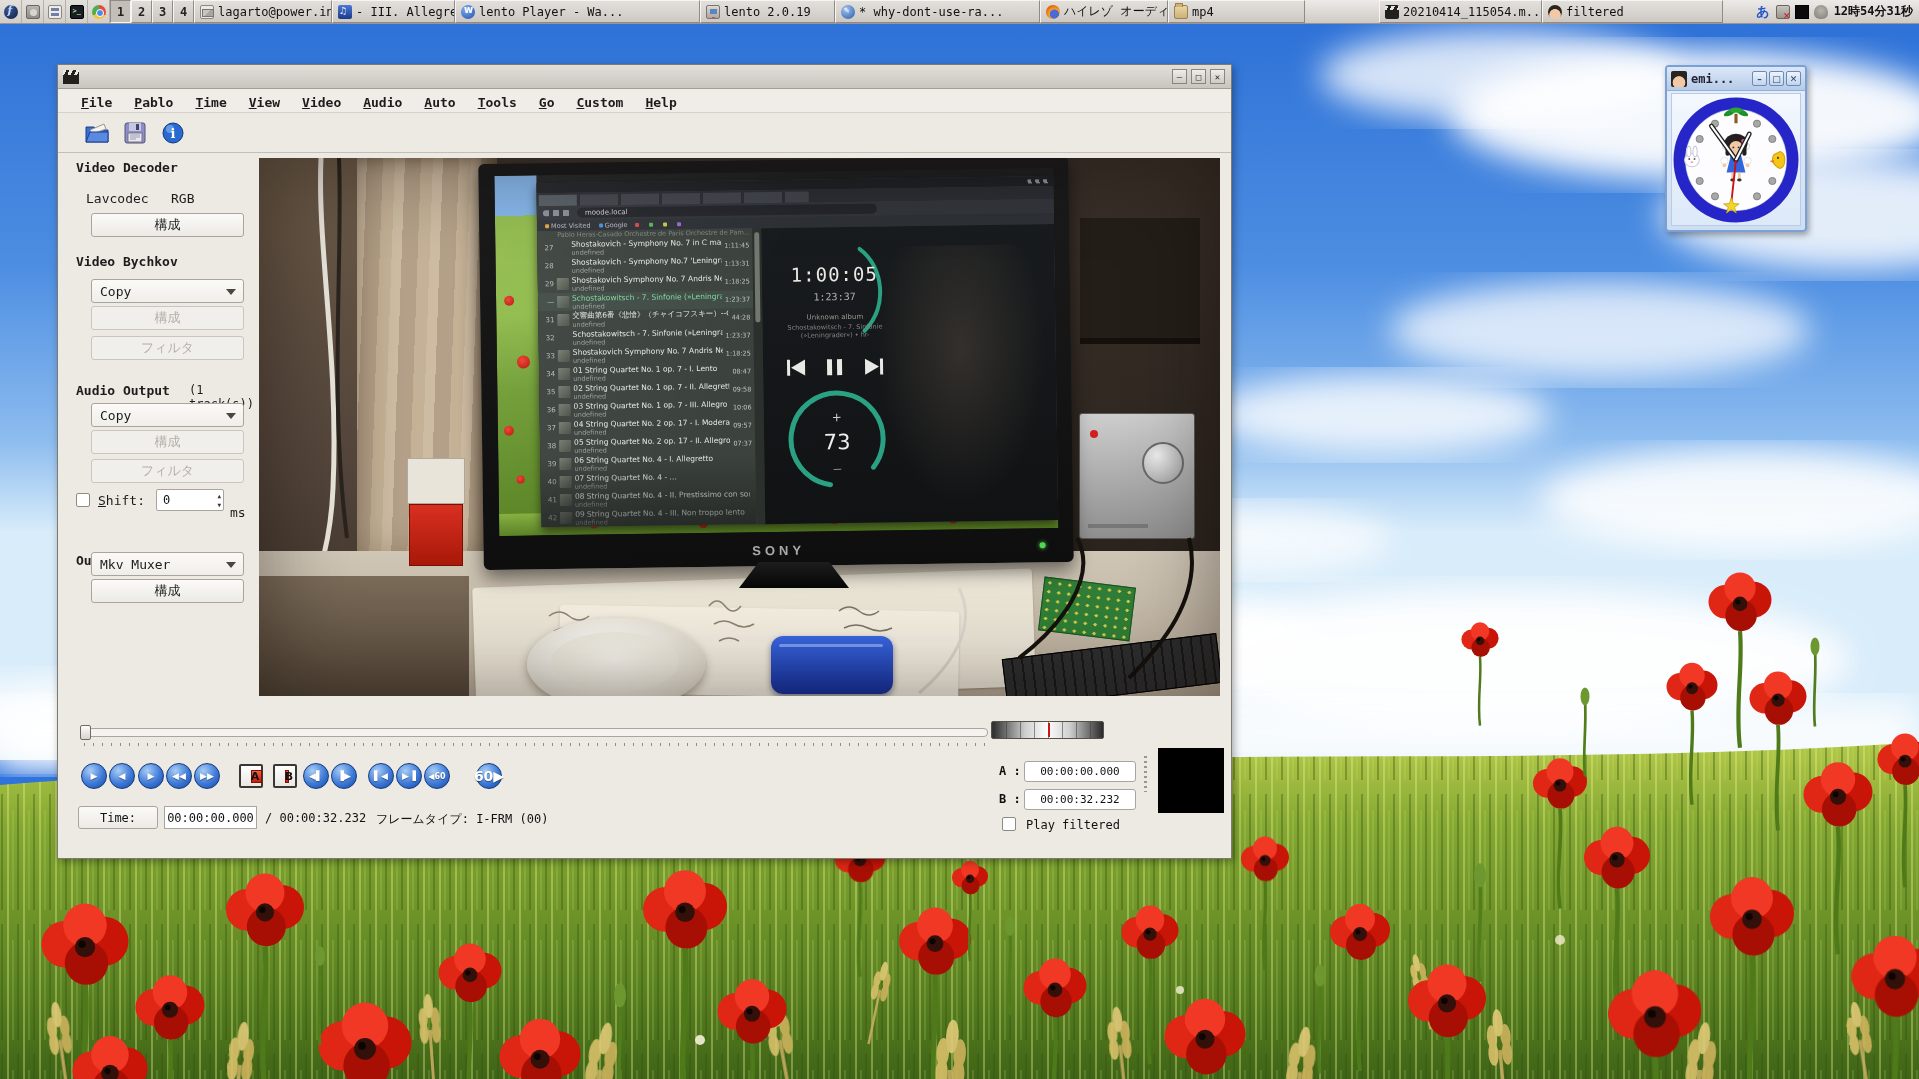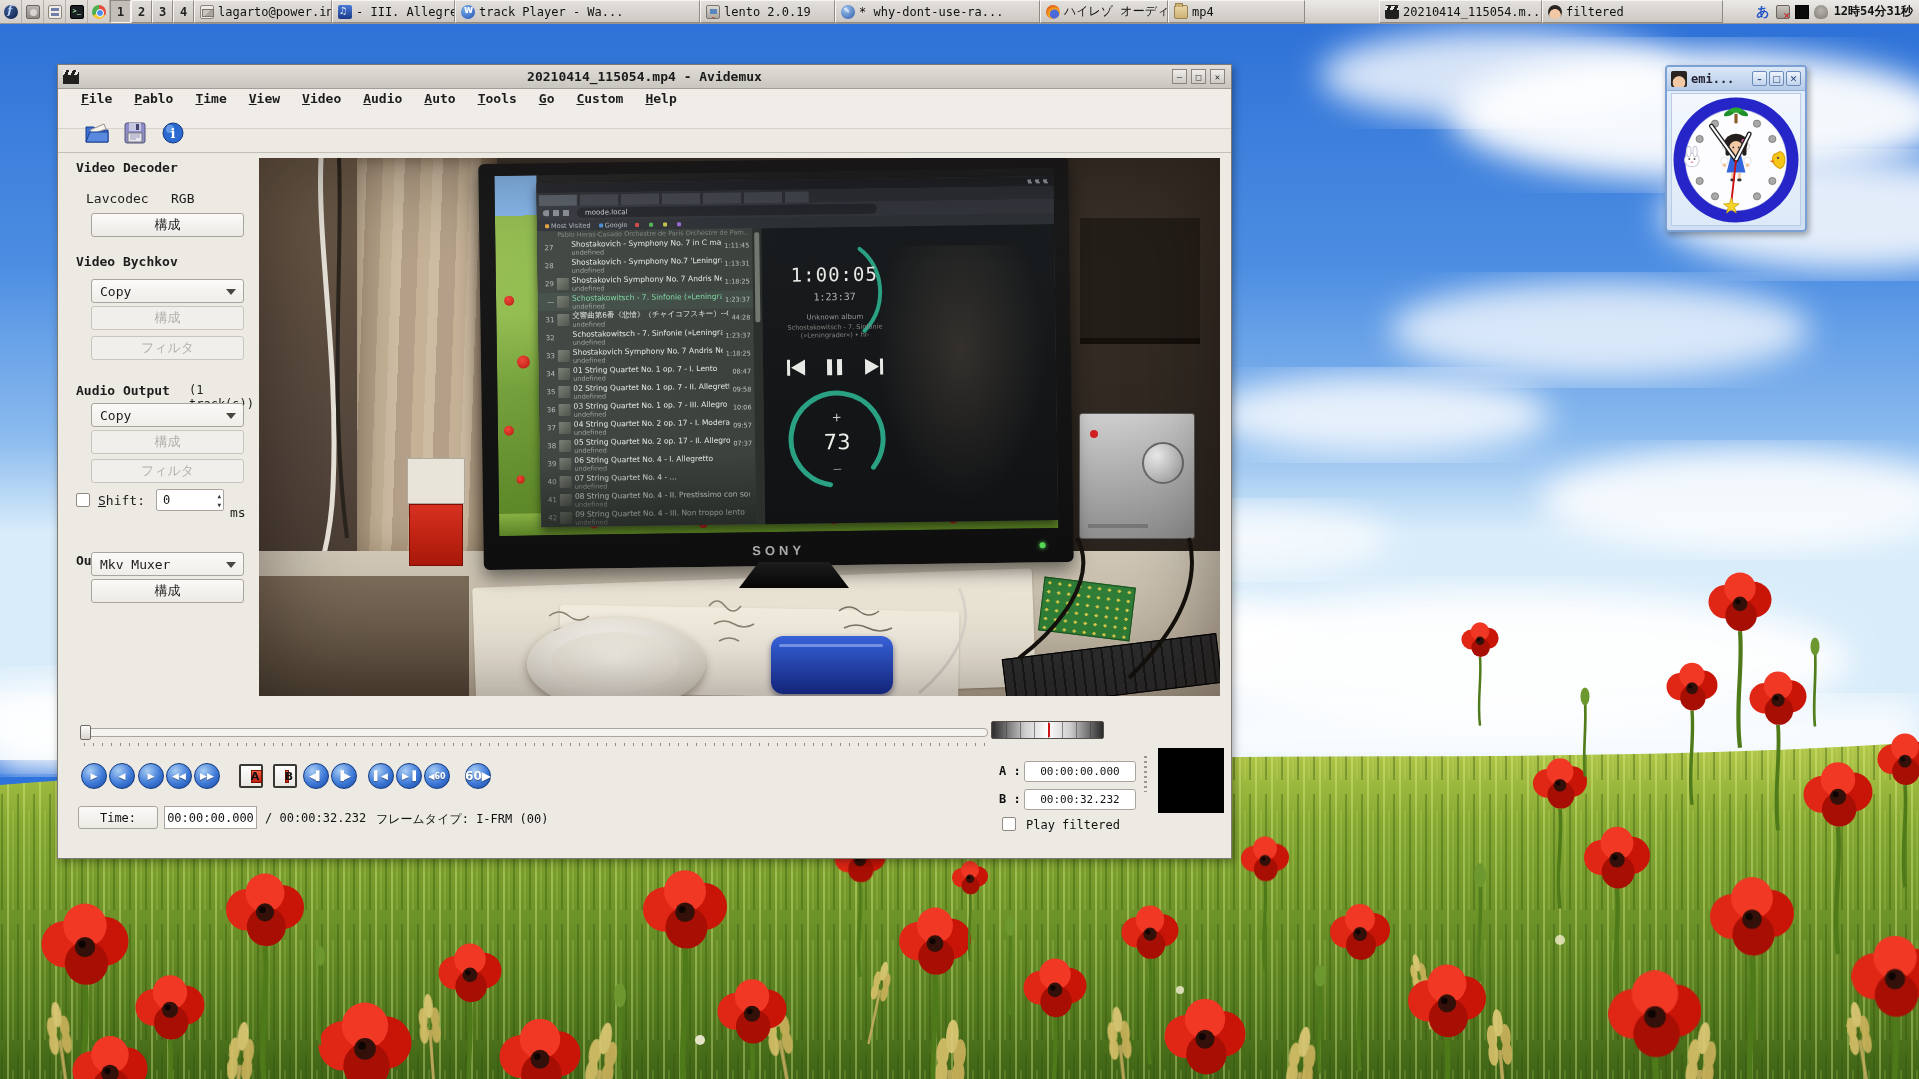--- a/index.html
+++ b/index.html
@@ -52,21 +52,21 @@
   .ico[data-icon="mail-gray"]{border-radius:50% 50% 40% 40%;background:radial-gradient(circle at 50% 40%,#b8b4ae,#807b75);}
 
   
   #avidemux{position:absolute;left:57px;top:64px;width:1175px;height:795px;background:#edeae4;border:1px solid #7d7973;box-shadow:2px 3px 8px rgba(0,0,0,.35);z-index:10;}
   #avx-titlebar{position:absolute;left:0;top:0;width:100%;height:24px;background:linear-gradient(#e2dfda,#c9c5bf);border-bottom:1px solid #a39f98;display:flex;align-items:center;}
   #avx-title{position:absolute;left:0;right:0;text-align:center;font:bold 13px "DejaVu Sans Mono",monospace;color:#1a1a1a;}
   .clap-ico{width:16px;height:14px;margin-left:5px;background:#23211e;position:relative;z-index:2;}
   .clap-ico::after{content:"";position:absolute;left:0;top:0;width:16px;height:5px;background:repeating-linear-gradient(115deg,#ece9e4 0 3px,#23211e 3px 6px);}
   #avx-winbtns{position:absolute;right:6px;top:4px;display:flex;gap:4px;z-index:2;}
   .winbtn{width:15px;height:15px;background:linear-gradient(#efedea,#cfcbc5);border:1px solid #8a867f;font:9px "DejaVu Sans Mono",monospace;color:#333;display:flex;align-items:center;justify-content:center;}
-  #avx-menubar{position:absolute;left:0;top:24px;width:100%;height:40px;background:#f0ede8;border-bottom:1px solid #d5d1cb;display:flex;align-items:flex-start;padding-left:12px;gap:0;}
+  #avx-menubar{position:absolute;left:0;top:24px;width:100%;height:24px;background:#f0ede8;border-bottom:1px solid #d5d1cb;display:flex;align-items:flex-end;padding-left:12px;gap:0;}
   .menu-item{display:inline-block;padding:2px 11px;font:bold 13px "DejaVu Sans Mono",monospace;color:#1c1c1c;}
   .menu-item::first-letter{text-decoration:underline;}
   #avx-toolbar{position:absolute;left:0;top:48px;width:100%;height:40px;border-bottom:1px solid #c2beb8;display:flex;align-items:center;gap:8px;padding-left:24px;}
   .toolbtn{width:30px;height:30px;display:flex;align-items:center;justify-content:center;}
 
   
   #avx-panel{position:absolute;left:0;top:88px;width:200px;bottom:170px;}
   .ph{position:absolute;left:18px;font:bold 13px "DejaVu Sans Mono",monospace;color:#1c1c1c;white-space:nowrap;}
   .plabel{position:absolute;font:13px "DejaVu Sans Mono",monospace;color:#1c1c1c;}
   .pbtn{position:absolute;left:33px;width:153px;height:24px;background:linear-gradient(#fbfaf8,#eceae5);border:1px solid #a9a59e;border-radius:3px;font:13px "DejaVu Sans Mono",monospace;color:#1c1c1c;display:flex;align-items:center;justify-content:center;}
@@ -344,21 +344,21 @@
           <span>lagarto@power.int...</span>
         </div>
 
         <div class="task">
           <span class="ico" data-icon="music-player"></span>
           <span>- III. Allegretto...</span>
         </div>
 
         <div class="task">
           <span class="ico" data-icon="moode"></span>
-          <span>track Player - Wa...</span>
+          <span>lento Player - Wa...</span>
         </div>
 
         <div class="task">
           <span class="ico" data-icon="gftp"></span>
           <span>lento 2.0.19</span>
         </div>
 
         <div class="task">
           <span class="ico" data-icon="editor-globe"></span>
           <span>* why-dont-use-ra...</span>
@@ -392,21 +392,20 @@
           <span class="ico" data-icon="screen-black"></span>
           <span class="ico" data-icon="mail-gray"></span>
         </span>
       <span class="clock">12時54分31秒</span>
     </div>
   </div>
 
   <div id="avidemux">
     <div id="avx-titlebar">
       <span class="clap-ico"></span>
-      <div id="avx-title">20210414_115054.mp4 - Avidemux</div>
       <div id="avx-winbtns">
 
       <div class="winbtn" data-icon="minimize">
             <span>–</span>
           </div>
           <div class="winbtn" data-icon="maximize">
             <span>□</span>
           </div>
           <div class="winbtn" data-icon="close">
             <span>✕</span>
@@ -808,21 +807,21 @@
         </div>
         <div class="tbtn" style="left: 310px; top: 698px;">
           <span>▌◀</span>
         </div>
         <div class="tbtn" style="left: 338px; top: 698px;">
           <span>▶▐</span>
         </div>
         <div class="tbtn" style="left: 366px; top: 698px; font-size: 8px;">
           <span>◀60</span>
         </div>
-        <div class="tbtn" style="left: 407px; top: 698px; font-size: 12px;">
+        <div class="tbtn" style="left: 418px; top: 698px; font-size: 14px;">
           <span>60▶</span>
         </div>
       </div>
 
     <button class="timebtn">Time:</button>
     <div class="timefield">00:00:00.000</div>
     <div class="durtext">/ 00:00:32.232</div>
     <div class="frametype">フレームタイプ: I-FRM (00)</div>
 
     <div class="ab-label" style="left:941px;top:699px;">A :</div>

